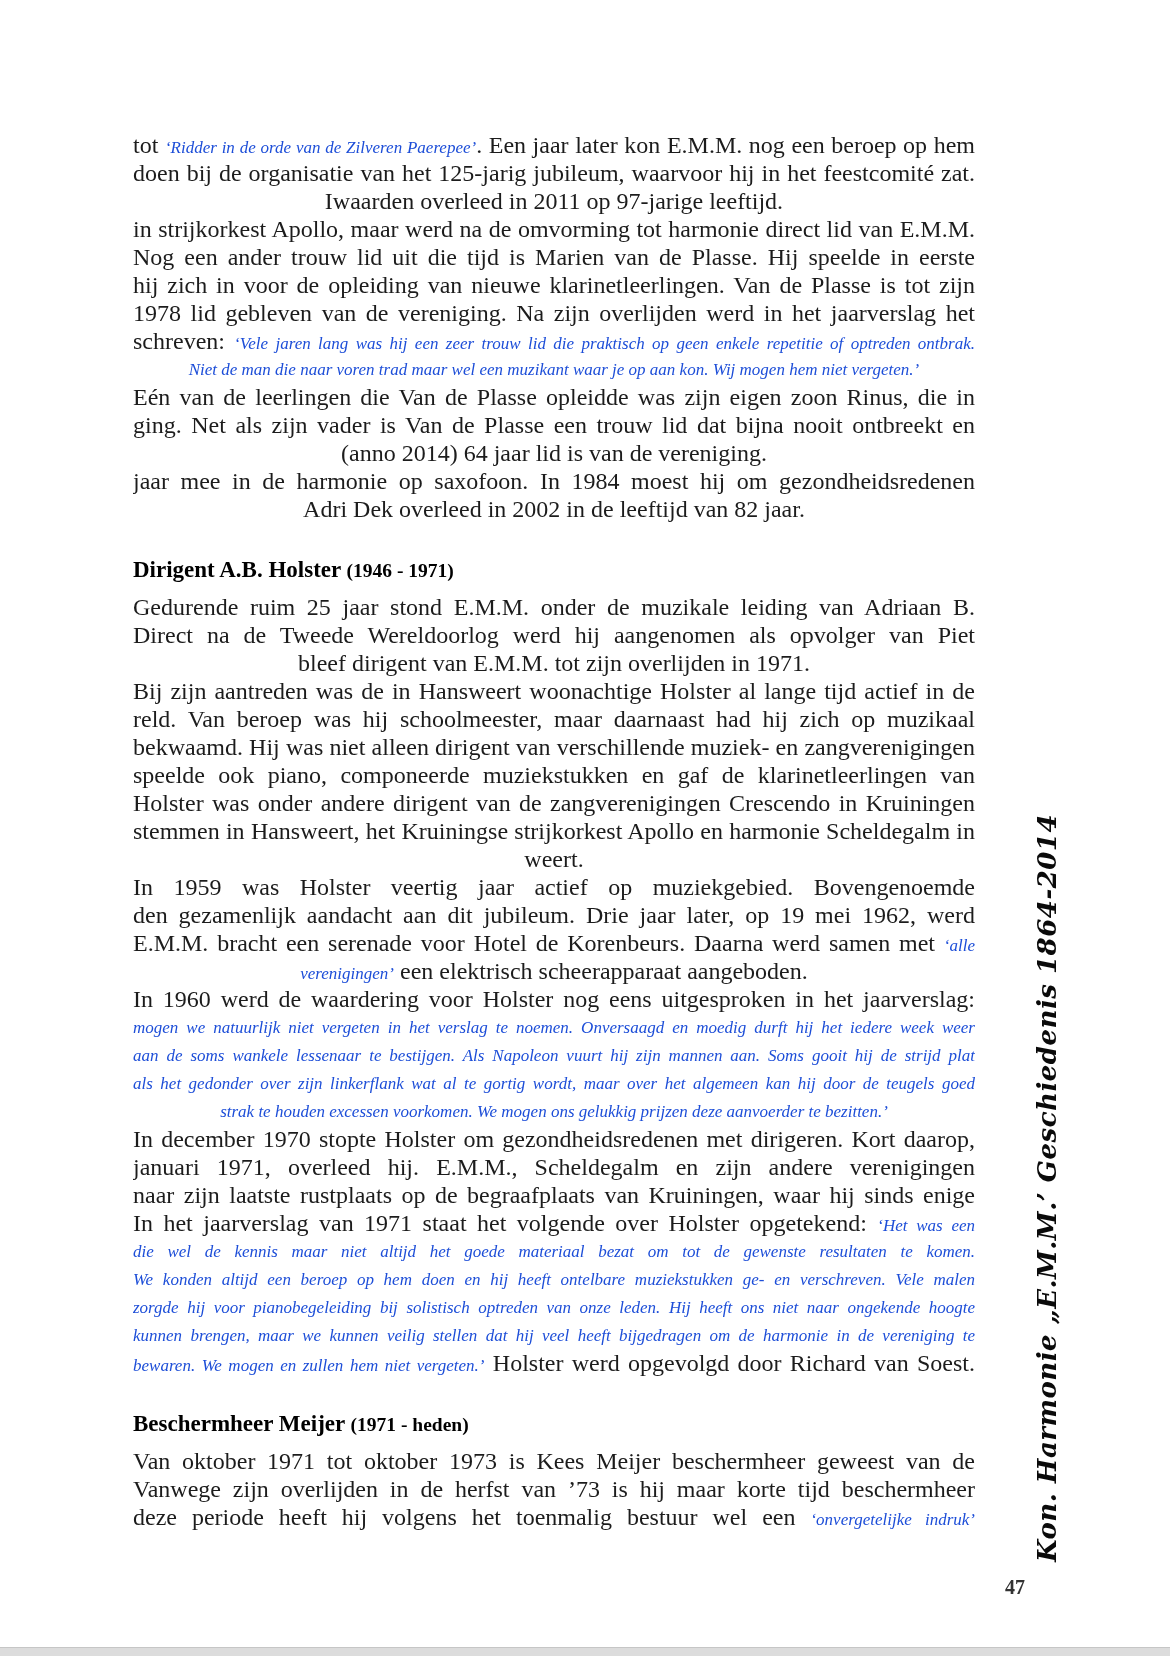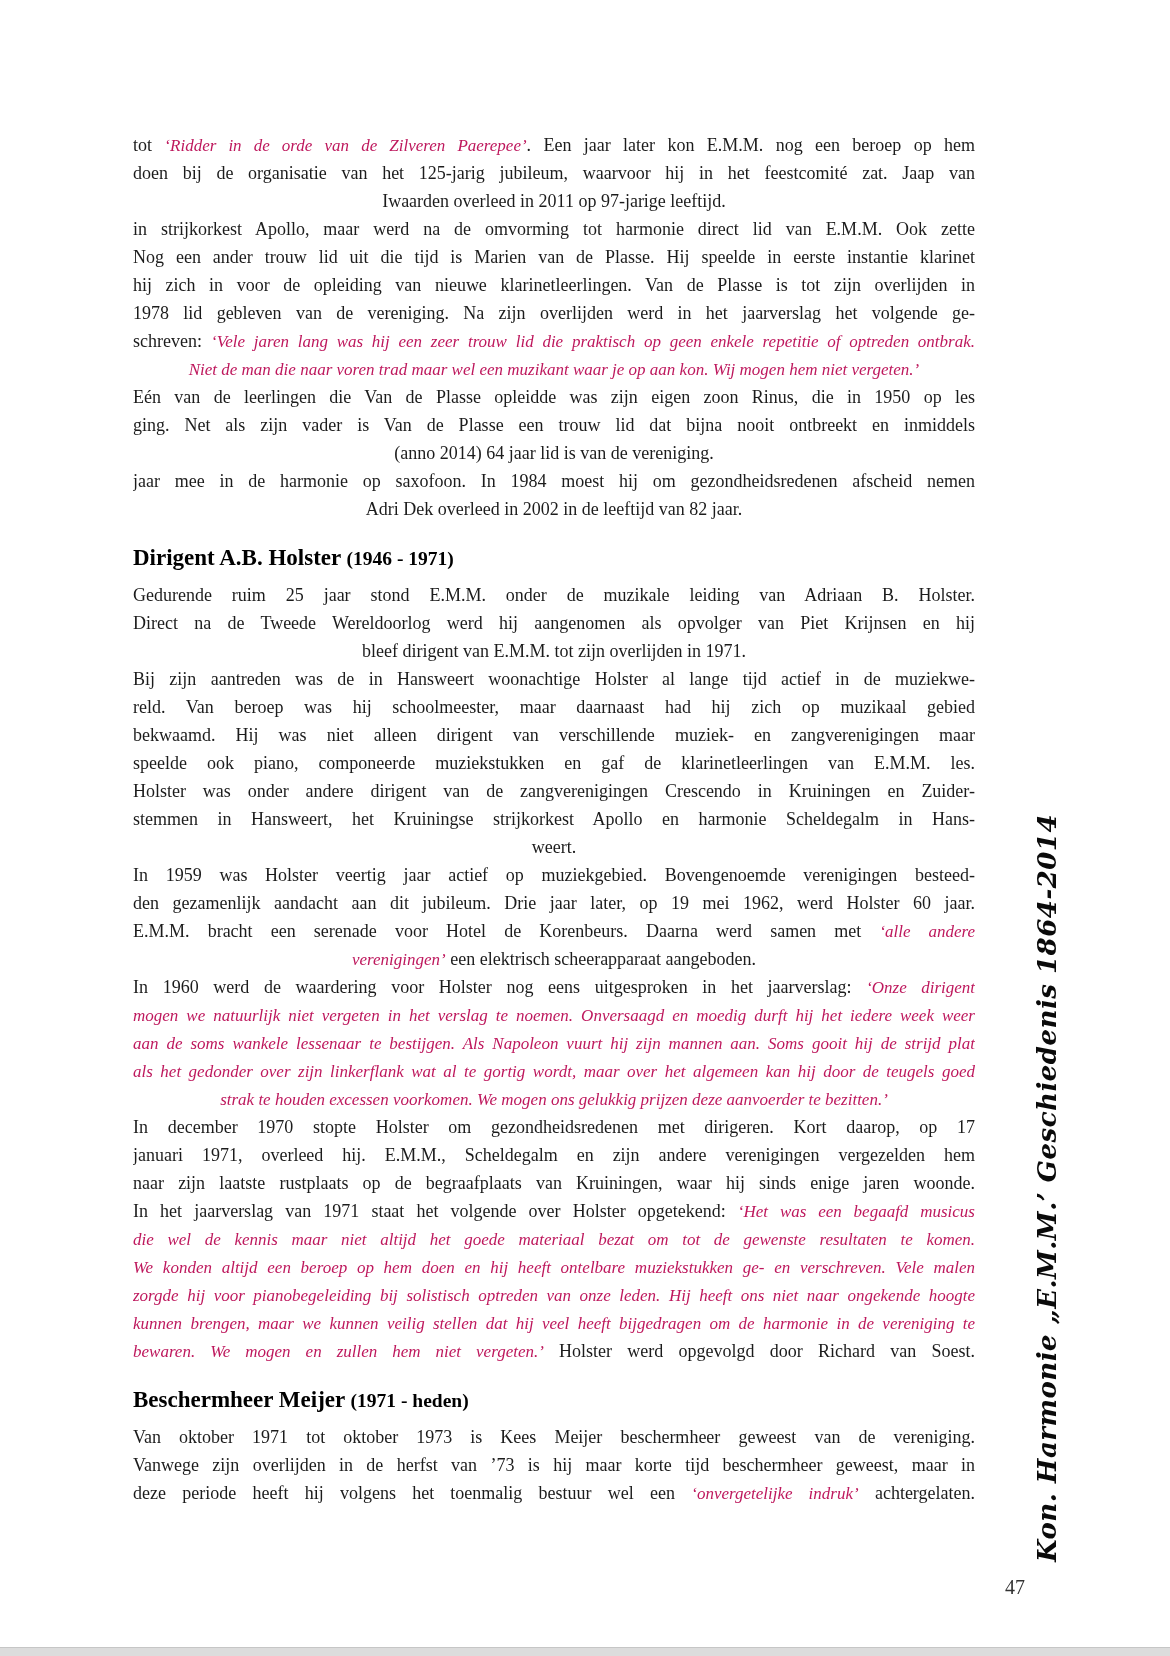--- a/index.html
+++ b/index.html
@@ -29,31 +29,31 @@
     font-size: 18px;
     white-space: normal;
     overflow: hidden;
     text-align: center;
   }
   .line.just {
     text-align: justify;
     text-align-last: justify;
   }
   .normal {
-    font-size: 18px;
+    font-size: 24px;
     color: #1c1c1c;
   }
   .script {
     font-style: italic;
     font-size: 17px;
-    color: #be185d;
+    color: #1d4ed8;
     font-family: "Liberation Serif", "DejaVu Serif", serif;
   }
   .heading {
-    margin-top: 20px;
+    margin-top: 32px;
     margin-bottom: 8px;
     height: 30px;
     line-height: 30px;
     white-space: nowrap;
   }
   .heading-main {
     font-weight: bold;
     font-size: 23px;
     color: #000000;
   }
@@ -77,20 +77,21 @@
     color: #0a0a0a;
   }
   .page-number {
     position: absolute;
     left: 995px;
     top: 1576px;
     width: 40px;
     text-align: center;
     font-size: 20px;
     color: #333333;
+    font-weight: bold;
   }
   .bottom-edge {
     position: absolute;
     left: 0;
     bottom: 0;
     width: 1170px;
     height: 8px;
     background: #dcdcdc;
     border-top: 1px solid #c6c6c6;
   }

